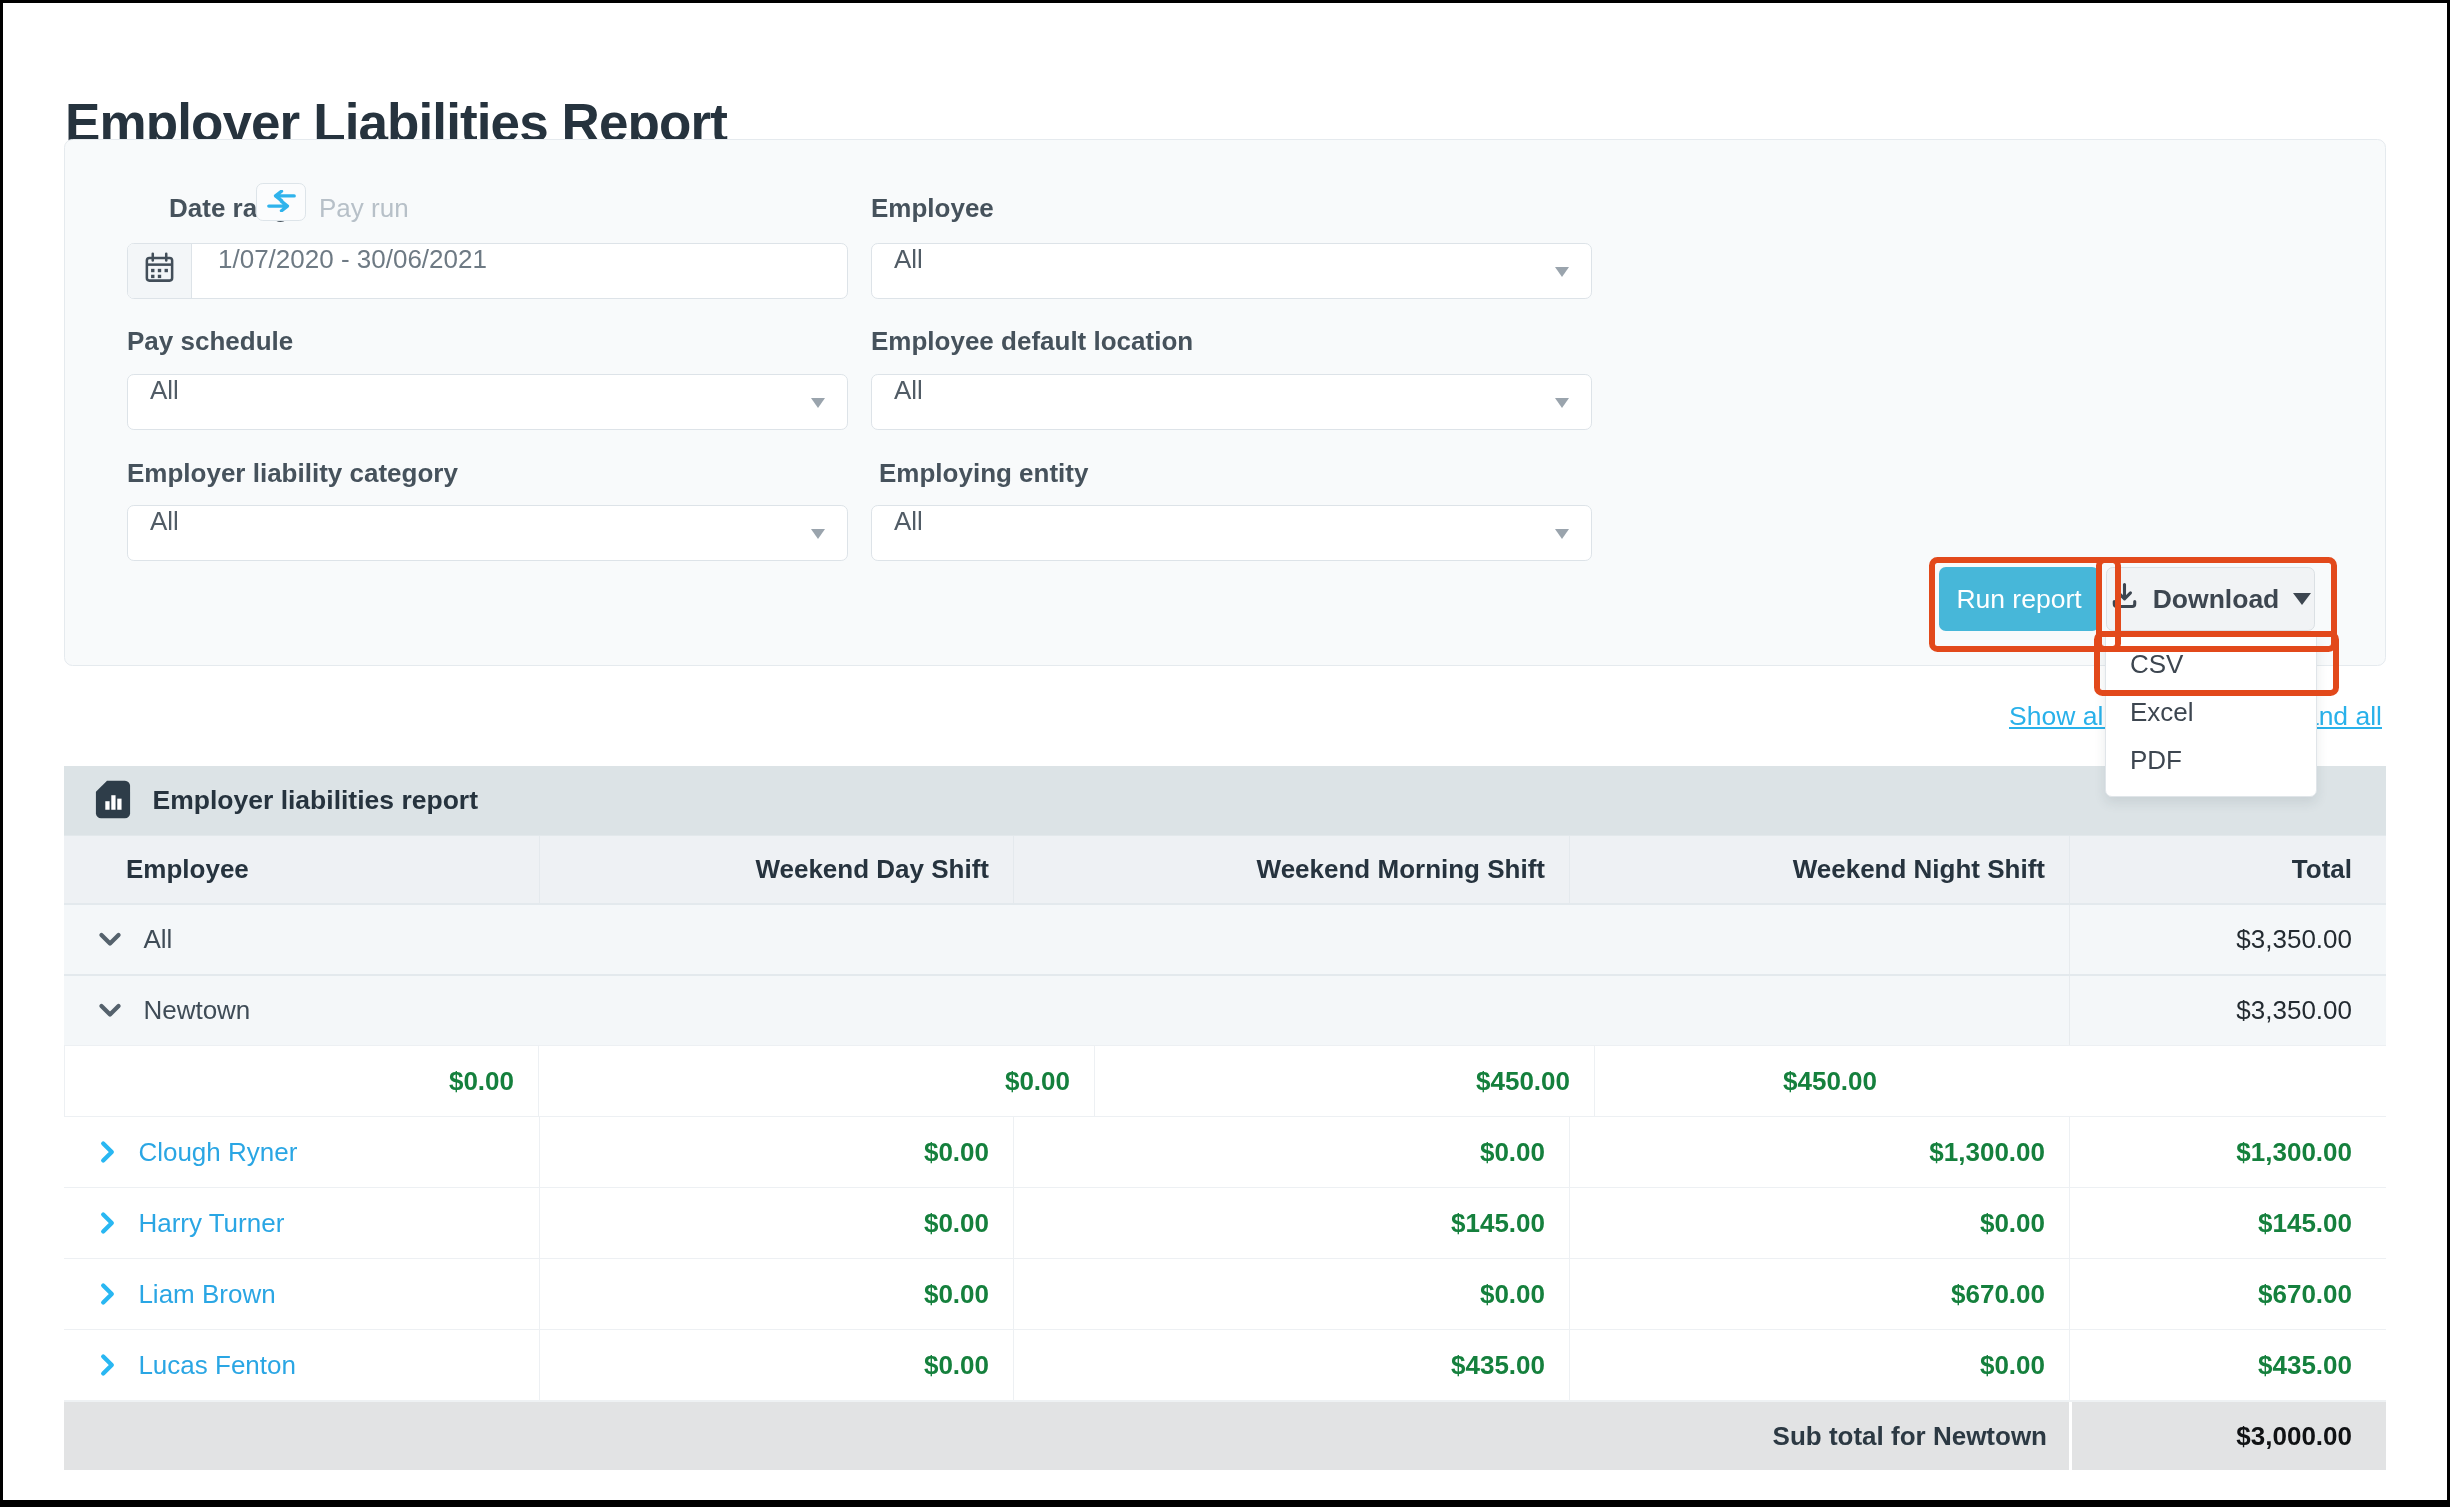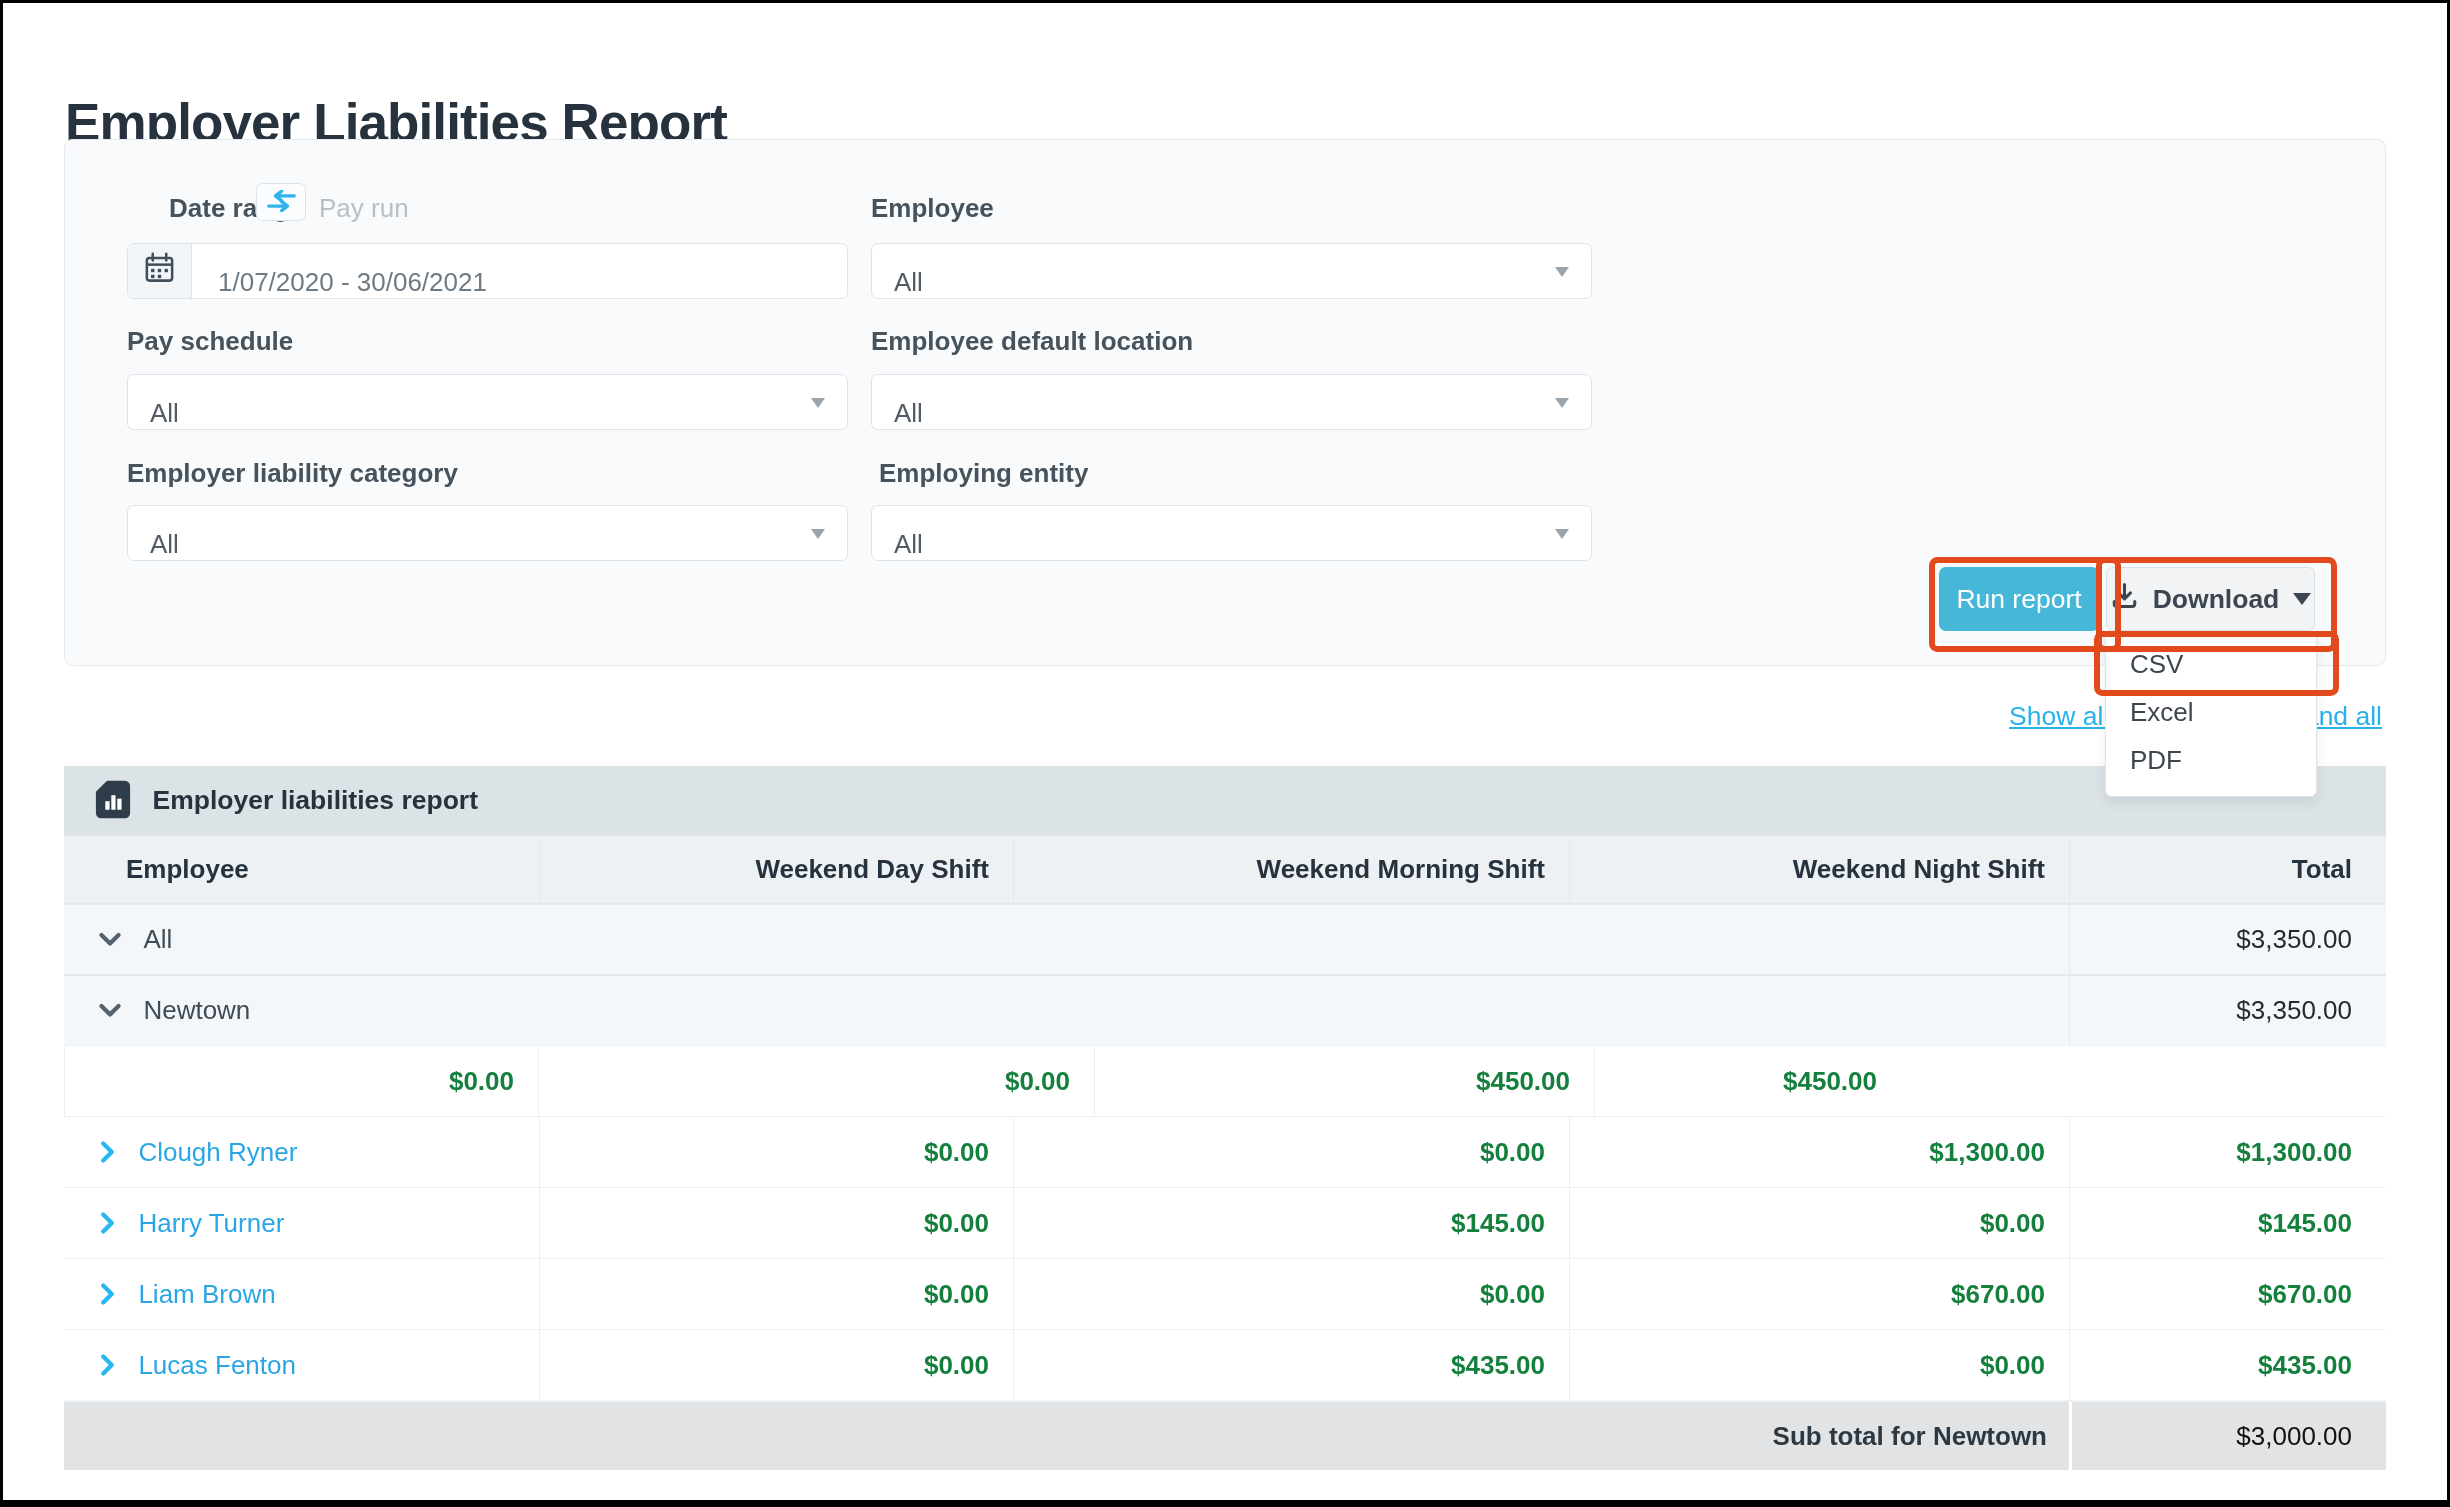--- a/index.html
+++ b/index.html
@@ -13,21 +13,21 @@
   .page-title{position:absolute;left:65px;top:56px;font-size:53px;font-weight:700;color:#26333e;letter-spacing:-0.9px;}
 
   
   .filter-panel{position:absolute;left:64px;top:139px;width:2322px;height:527px;
     background:#f8fafb;border:1.7px solid #e5eaee;border-radius:8.5px;box-sizing:border-box;}
   .fp-label{position:absolute;font-size:26px;font-weight:700;color:#46525c;}
   .fp-label.muted{font-weight:400;color:#b7c0c8;}
   .swap-box{position:absolute;left:191px;top:43px;width:50px;height:38px;background:#fbfcfd;
     border:1.7px solid #dde4e9;border-radius:6.8px;box-sizing:border-box;display:flex;align-items:center;justify-content:center;cursor:pointer;}
   .field{position:absolute;width:721px;height:56px;background:#fff;border:1.7px solid #dde3e8;border-radius:6.8px;
-    box-sizing:border-box;display:flex;align-items:flex-end;font-size:26px;color:#515c66;}
+    box-sizing:border-box;display:flex;align-items:flex-start;font-size:26px;color:#515c66;}
   .field .val{padding-left:22px;}
   .caret{position:absolute;right:22px;top:50%;margin-top:-4.3px;width:0;height:0;
     border-left:7.7px solid transparent;border-right:7.7px solid transparent;border-top:10.3px solid #9aa4ad;}
   .date-addon{width:63px;height:100%;background:#f3f6f8;border-right:1.7px solid #dde3e8;
     border-radius:5.1px 0 0 5.1px;display:flex;align-items:center;justify-content:center;}
   .date-text{padding-left:26px;color:#6e7a84;}
 
   
   .colL{left:62px;} .colR{left:806px;}
 
@@ -71,21 +71,21 @@
   .group-row{background:#f4f7f9;border-top:2.6px solid #e3e9ed;}
   .group-left{width:2005px;padding-left:34px;}
   .group-left .lbl{margin-left:21.4px;font-size:26px;color:#3f4c57;}
   .group-row .c5{border-left:1.7px solid #e7ebee;font-size:26px;color:#232b31;}
   .emp-row{background:#fff;border-top:1.7px solid #edf0f3;}
   .emp-row .c1{padding-left:34px;}
   .emp-row .name{margin-left:21.4px;font-size:26px;color:#2aa6e4;cursor:pointer;}
   .emp-row .c2,.emp-row .c3,.emp-row .c4,.emp-row .c5{border-left:1.7px solid #edf0f3;font-size:26px;font-weight:700;color:#15803d;}
   .subtotal-row{height:70px;background:#e2e3e4;border-top:2.6px solid #eef1f3;}
   .subtotal-row .left{width:2005px;justify-content:flex-end;padding-right:22px;font-size:26px;font-weight:600;color:#2c3943;}
-  .subtotal-row .c5{border-left:3.4px solid #fff;font-size:26px;font-weight:400;color:#101214;}
+  .subtotal-row .c5{border-left:3.4px solid #fff;font-size:26px;font-weight:700;color:#101214;}
   .chev{display:flex;align-items:center;cursor:pointer;}
 </style>
 </head>
 <body>
 
 <div class="page">
 
   <h1 class="page-title">Employer Liabilities Report</h1>
 
   <div class="filter-panel">

